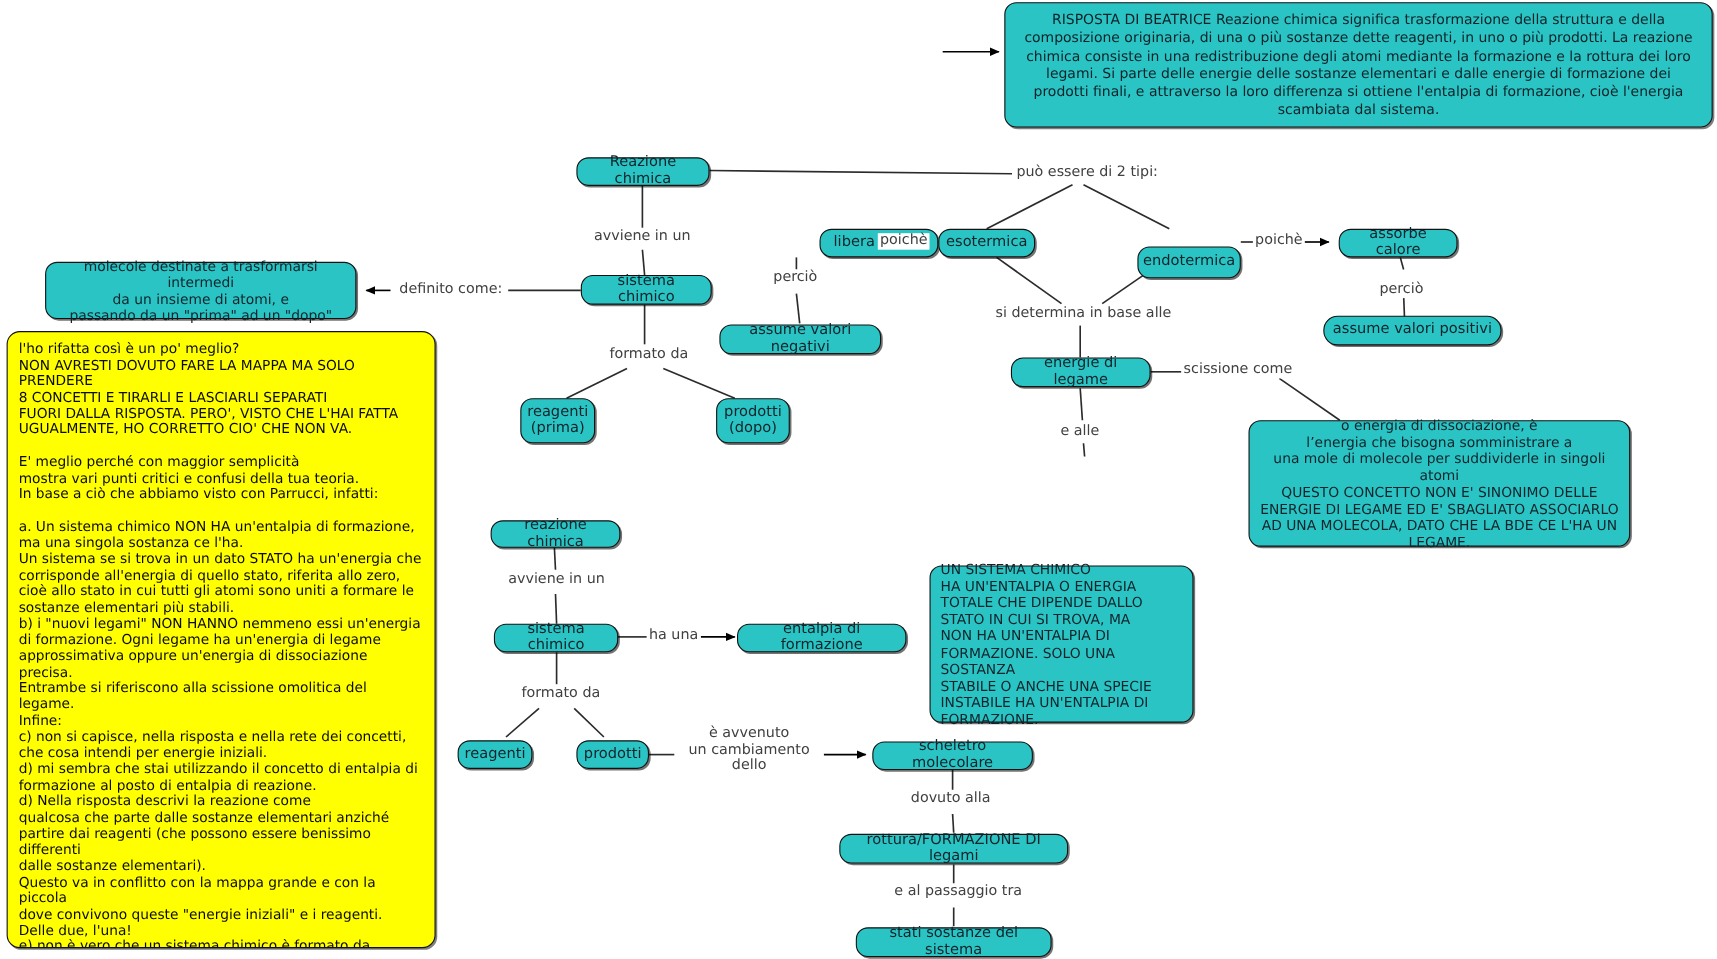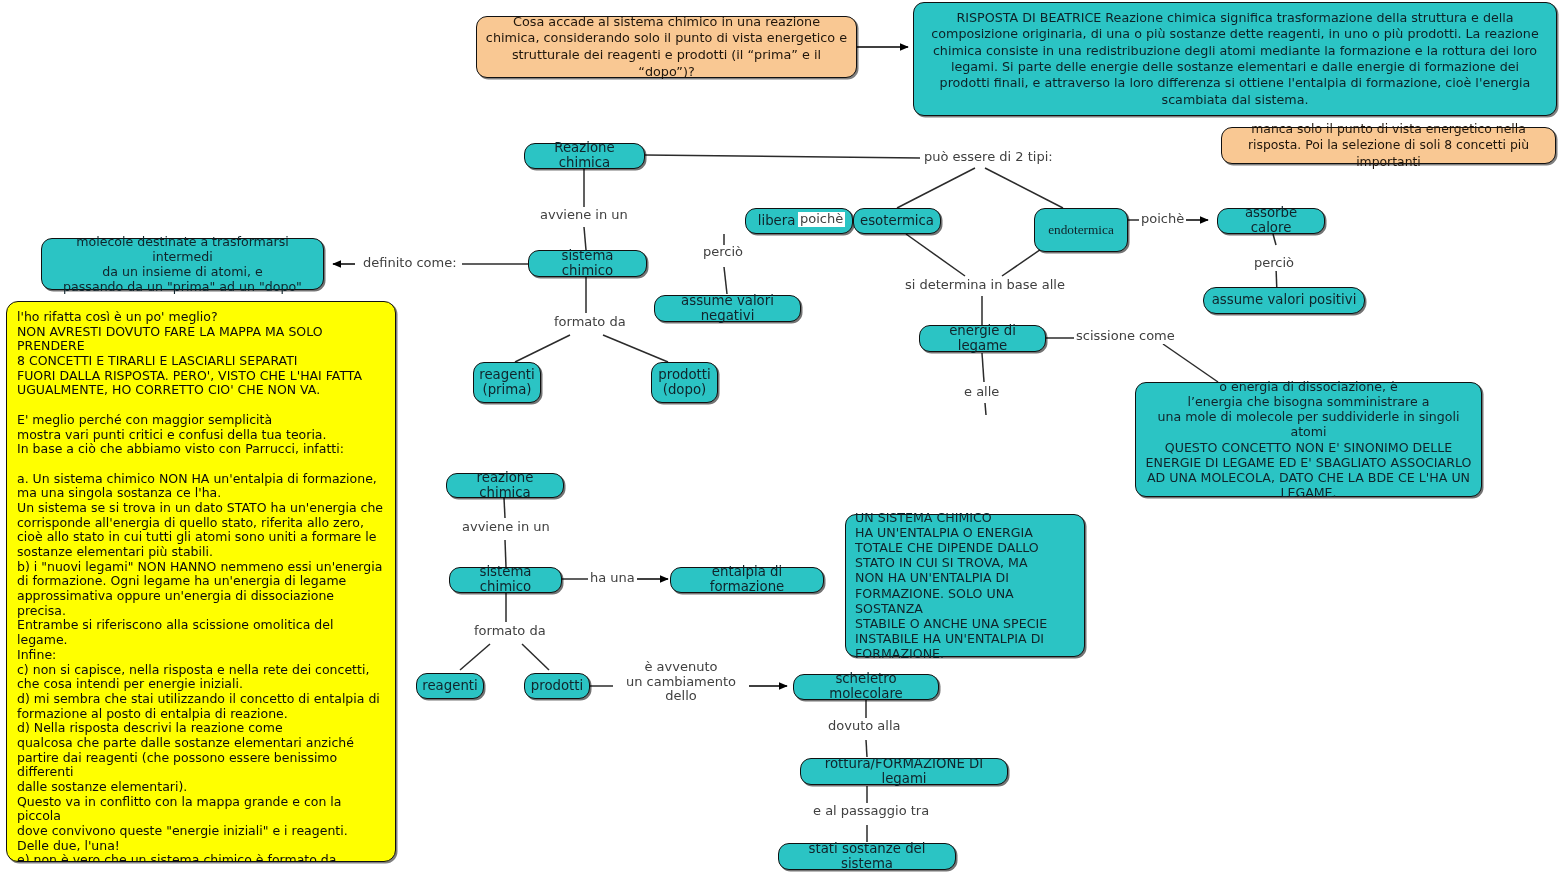--- a/index.html
+++ b/index.html
@@ -124,34 +124,29 @@
       <line x1="742" y1="686" x2="787" y2="686" stroke="#000" marker-end="url(#arrow)"></line>
 
       <line x1="866" y1="700" x2="866" y2="718"></line>
       <line x1="866" y1="740" x2="867" y2="757"></line>
 
       <line x1="867" y1="786" x2="867" y2="803"></line>
       <line x1="867" y1="825" x2="867" y2="842"></line>
     </g>
   </svg>
 
-  <div class="qbox" style="left:476px;top:16px;width:381px;height:62px;">Cosa accade al sistema chimico in una reazione chimica,
-considerando solo il punto di vista energetico
-e strutturale dei reagenti e prodotti (il “prima” e il “dopo”)?</div>
 
   <div class="abox" style="left:913px;top:2px;width:644px;height:114px;">RISPOSTA DI BEATRICE
 Reazione chimica significa trasformazione della struttura e della composizione
 originaria, di una o più sostanze dette reagenti, in uno o più prodotti.
 La reazione chimica consiste in una redistribuzione degli atomi
 mediante la formazione e la rottura dei loro legami.
 Si parte delle energie delle sostanze elementari e dalle energie di formazione dei prodotti finali,
 e attraverso la loro differenza si ottiene l'entalpia di formazione, cioè l'energia scambiata dal sistema.</div>
 
-  <div class="qbox" style="left:1221px;top:127px;width:335px;height:37px;font-size:12.4px;">manca solo il punto di vista energetico nella risposta.
-Poi la selezione di soli 8 concetti più importanti</div>
 
   <div class="ybox" style="left:6px;top:301px;width:390px;height:561px;">l'ho rifatta così è un po' meglio?
 NON AVRESTI DOVUTO FARE LA MAPPA MA SOLO PRENDERE
 8 CONCETTI E TIRARLI E LASCIARLI SEPARATI
 FUORI DALLA RISPOSTA. PERO', VISTO CHE L'HAI FATTA
 UGUALMENTE, HO CORRETTO CIO' CHE NON VA.
 
 E' meglio perché con maggior semplicità
 mostra vari punti critici e confusi della tua teoria.
 In base a ciò che abbiamo visto con Parrucci, infatti:
@@ -198,21 +193,21 @@
 
   <div class="node" style="left:651px;top:362px;width:67px;height:41px;white-space:pre-line;">prodotti
 (dopo)</div>
 
   <div class="node" style="left:717px;top:208px;width:108px;height:26px;margin-left:28px;">libera calore</div>
 
   <div class="node" style="left:654px;top:295px;width:147px;height:27px;">assume valori negativi</div>
 
   <div class="node" style="left:853px;top:208px;width:88px;height:26px;">esotermica</div>
 
-  <div class="node" style="left:1034px;top:208px;width:94px;height:44px;font-family:Liberation Serif, serif;">endotermica</div>
+  <div class="node" style="left:1034px;top:224px;width:94px;height:29px;">endotermica</div>
 
   <div class="node" style="left:1217px;top:208px;width:108px;height:26px;">assorbe calore</div>
 
   <div class="node" style="left:1203px;top:287px;width:162px;height:27px;border-radius:13px;">assume valori positivi</div>
 
   <div class="node" style="left:919px;top:325px;width:127px;height:27px;">energie di legame</div>
 
 
   <div class="node big" style="left:1135px;top:382px;width:347px;height:115px;white-space:pre-line;">o energia di dissociazione, è
 l’energia che bisogna somministrare a
@@ -237,21 +232,21 @@
 STABILE O ANCHE UNA SPECIE
 INSTABILE HA UN'ENTALPIA DI
 FORMAZIONE.</div>
 
   <div class="node" style="left:416px;top:673px;width:68px;height:26px;">reagenti</div>
 
   <div class="node" style="left:524px;top:673px;width:66px;height:26px;">prodotti</div>
 
   <div class="node" style="left:793px;top:674px;width:146px;height:26px;">scheletro molecolare</div>
 
-  <div class="node" style="left:800px;top:758px;width:208px;height:27px;">rottura/FORMAZIONE DI legami</div>
+  <div class="node" style="left:763px;top:758px;width:208px;height:27px;">rottura/FORMAZIONE DI legami</div>
 
   <div class="node" style="left:778px;top:843px;width:178px;height:27px;">stati sostanze del sistema</div>
 
   <div class="elabel" style="left:922px;top:150px;">può essere di 2 tipi:</div>
 
   <div class="elabel" style="left:538px;top:208px;">avviene in un</div>
 
   <div class="elabel" style="left:361px;top:256px;">definito come:</div>
 
   <div class="elabel" style="left:552px;top:315px;">formato da</div>

